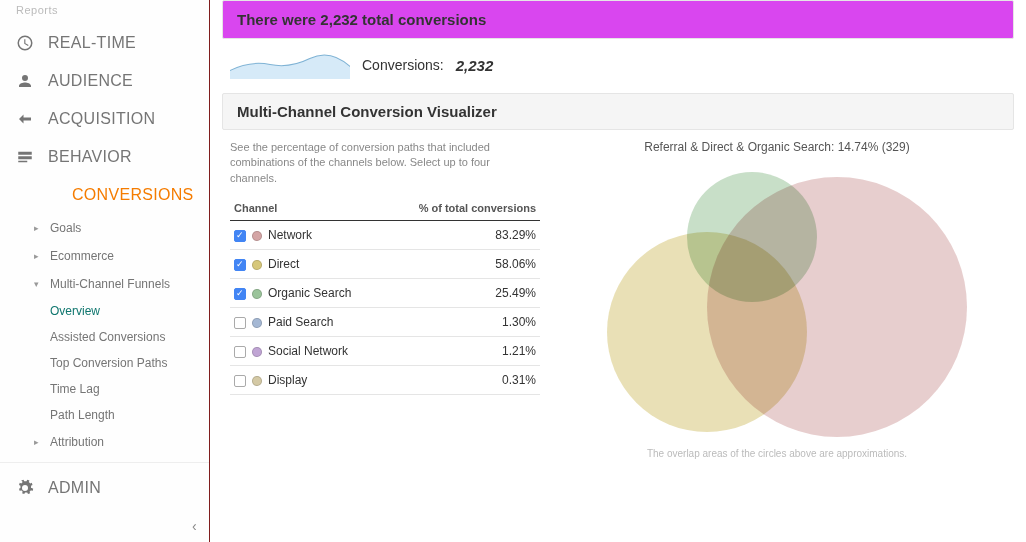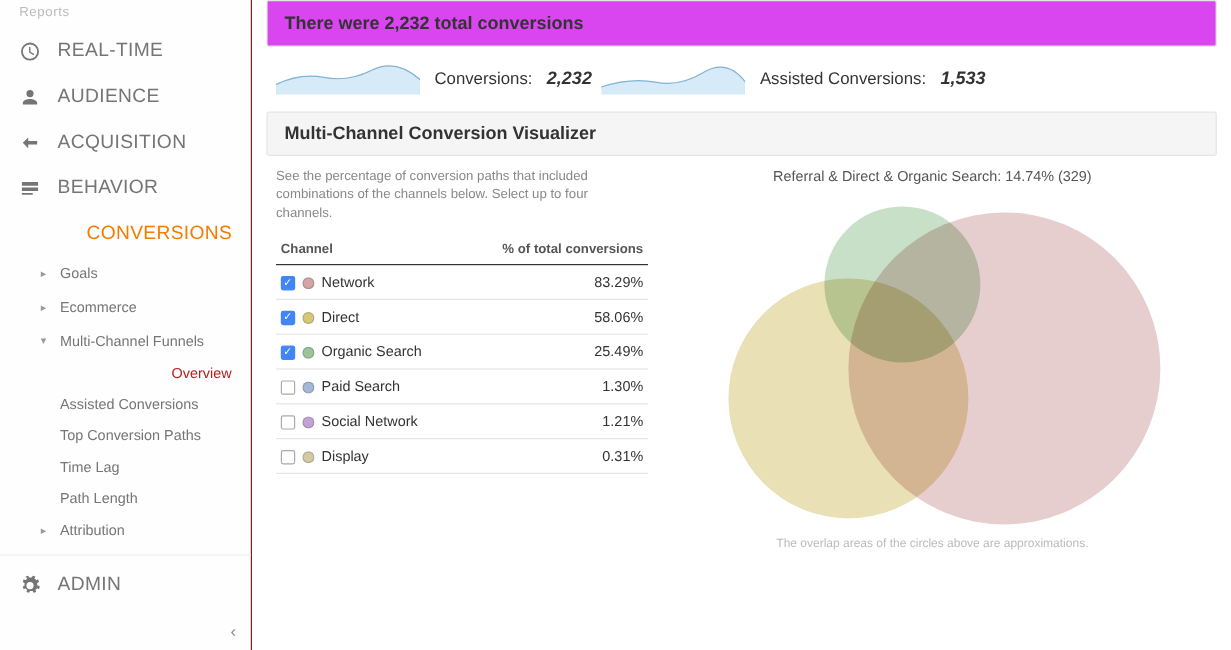--- a/index.html
+++ b/index.html
@@ -8,21 +8,21 @@
 .sidebar { width: 210px; border-right: 1px solid #7f1d1d; padding-top: 0; background: #fefefe; }
 .reports-title { color: #bbb; font-size: 11px; padding: 4px 16px 8px; letter-spacing: 0.5px; }
 .nav-item { display: flex; align-items: center; padding: 10px 16px; color: #757575; font-size: 16px; cursor: pointer; text-transform: uppercase; letter-spacing: 0.3px; }
 .nav-item .icon { width: 18px; height: 18px; margin-right: 14px; display: inline-flex; align-items: center; justify-content: center; }
 .nav-item.active { color: #f57c00; gap: 42px; }
 .nav-item.active .icon svg { fill: #f57c00; }
 .nav-item .icon svg { fill: #757575; }
 .sub-item { display: flex; align-items: center; padding: 7px 16px 7px 34px; color: #757575; font-size: 12px; cursor: pointer; }
 .sub-item .caret { width: 10px; margin-right: 6px; font-size: 9px; color: #999; }
 .sub-sub-item { padding: 6px 16px 6px 50px; color: #757575; font-size: 12px; cursor: pointer; }
-.sub-sub-item.active { color: #b91c1c; text-align: right; }
+.sub-sub-item.active { color: #0f766e; }
 .sidebar-divider { height: 1px; background: #eee; margin: 6px 0; }
 .main { flex: 1; background: #fff; padding: 0 12px 12px; overflow: hidden; }
 .summary-bar { background: #d946ef; border: 1px solid #e5e5e5; padding: 10px 14px; font-size: 15px; font-weight: bold; color: #333; margin-bottom: 8px; border-radius: 2px; }
 .metrics { display: flex; flex-direction: row; gap: 8px; padding: 4px 8px 14px; }
 .metric-row { display: flex; align-items: center; gap: 12px; }
 .spark { width: 120px; height: 28px; }
 .spark svg { width: 100%; height: 100%; }
 .metric-label { font-size: 14px; color: #333; }
 .metric-value { font-weight: bold; font-size: 15px; font-style: italic; }
 .section-header { background: #f5f5f5; border: 1px solid #e5e5e5; padding: 9px 14px; font-size: 15px; font-weight: bold; color: #333; border-radius: 2px; }
@@ -138,30 +138,20 @@
       <div class="metric-row">
         <div class="spark">
           <svg viewBox="0 0 120 28">
               <path d="M0 20 Q20 10 40 14 T80 8 T120 16" stroke="#7fb3d5" stroke-width="2" fill="none"></path>
               <path d="M0 20 Q20 10 40 14 T80 8 T120 16 L120 28 L0 28 Z" fill="#d6eaf8"></path>
             </svg>
         </div>
         <span class="metric-label">Conversions:</span>
         <span class="metric-value">2,232</span>
       </div>
-      <div class="metric-row">
-        <div class="spark">
-          <svg viewBox="0 0 120 28">
-              <path d="M0 22 Q25 14 45 18 T85 10 T120 18" stroke="#7fb3d5" stroke-width="2" fill="none"></path>
-              <path d="M0 22 Q25 14 45 18 T85 10 T120 18 L120 28 L0 28 Z" fill="#d6eaf8"></path>
-            </svg>
-        </div>
-        <span class="metric-label">Assisted Conversions:</span>
-        <span class="metric-value">1,533</span>
-      </div>
     </div>
 
     <div class="section-header">Multi-Channel Conversion Visualizer</div>
 
     <div class="section-body">
       <div class="left-col">
         <div class="hint">See the percentage of conversion paths that included combinations of the channels below. Select up to four channels.</div>
         <table class="channels">
           <thead>
             <tr>

